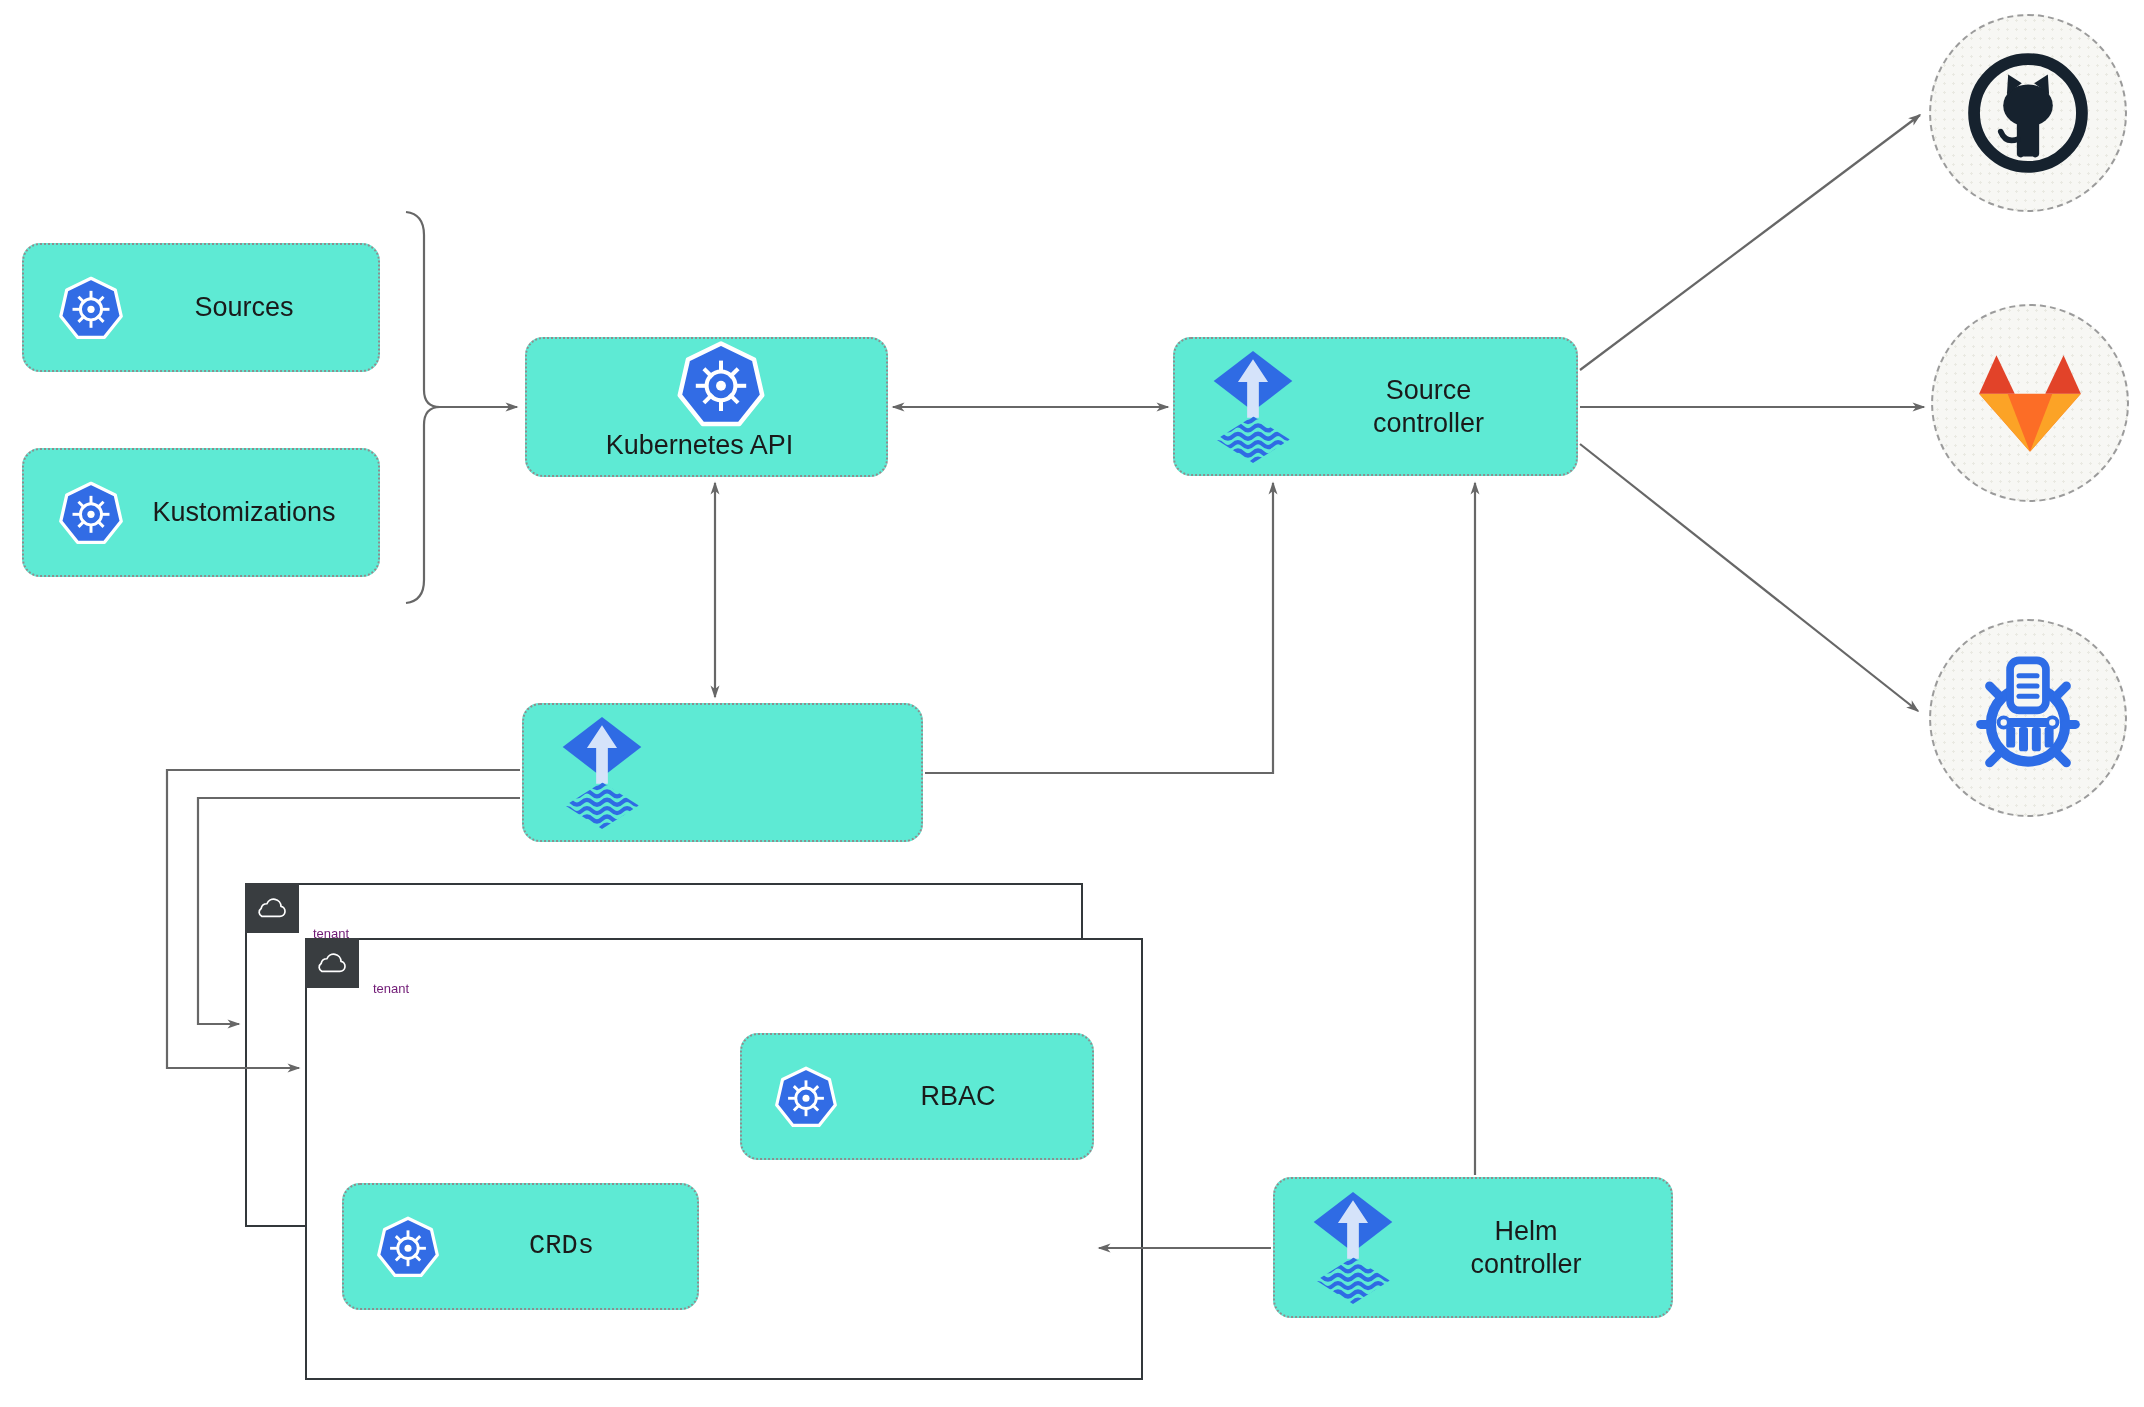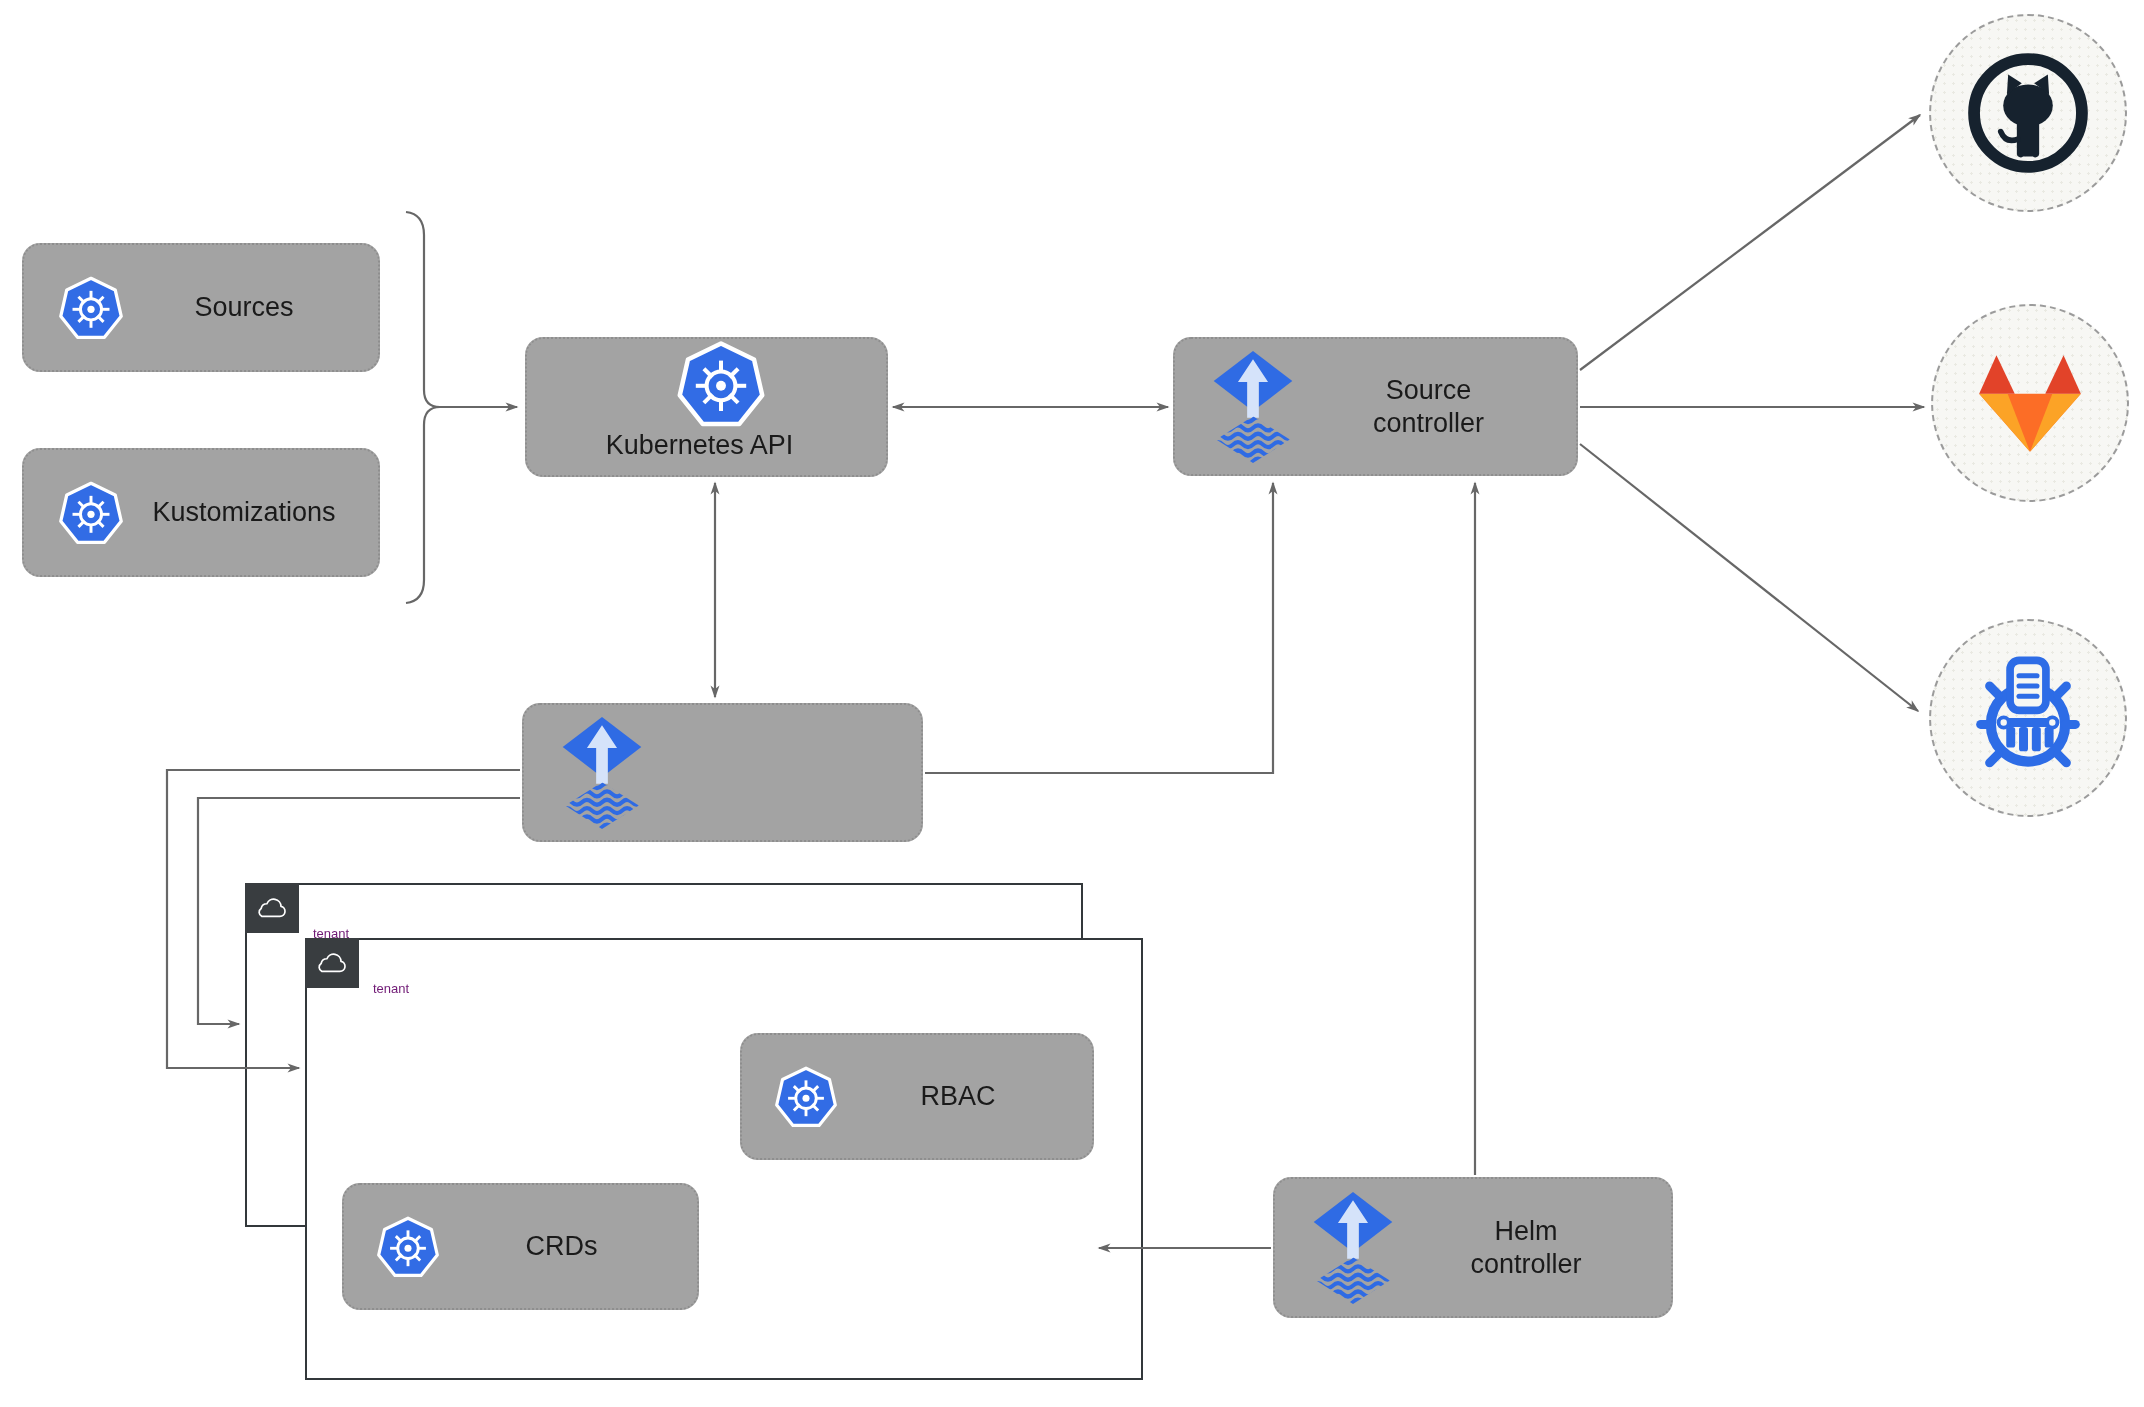--- a/index.html
+++ b/index.html
@@ -1,20 +1,20 @@
 <!DOCTYPE html>
 <html><head>
 <meta charset="utf-8">
 <style>
   html,body{margin:0;padding:0;background:#fff;}
   .stage{position:relative;width:2144px;height:1407px;background:#ffffff;
          font-family:"Liberation Sans",sans-serif;overflow:hidden;}
 
   
-  .node{position:absolute;box-sizing:border-box;background:#a3a3a3;
+  .node{position:absolute;box-sizing:border-box;background:#5eead4;
         border:2px dotted #8e8e8e;border-radius:18px;display:flex;
         align-items:center;color:#1a1a1a;font-size:27px;}
   .node .icon{flex:0 0 auto;display:flex;align-items:center;}
   .node .label{flex:1;text-align:center;padding-right:14px;line-height:1.22;}
   .label-narrow{display:inline-block;max-width:160px;}
 
   
   .tenant{position:absolute;box-sizing:border-box;background:#ffffff;
           border:2px solid #33383b;}
   .tenant-tab{position:absolute;left:-2px;top:-2px;width:54px;height:50px;
@@ -156,21 +156,21 @@
 
   <div class="node" style="left:740px;top:1033px;width:354px;height:127px;">
     <span class="icon" style="margin-left:32px;">
       <svg width="64" height="64">
           <use href="#sym-k8s"></use>
         </svg>
       </span>
     <span class="label">RBAC</span>
   </div>
 
-  <div class="node" style="left:342px;top:1183px;width:357px;height:127px;">
+  <div class="node" style="left:342px;top:1183px;width:357px;height:127px;font-family:Liberation Mono, monospace;">
     <span class="icon" style="margin-left:32px;">
       <svg width="64" height="64">
           <use href="#sym-k8s"></use>
         </svg>
       </span>
     <span class="label">CRDs</span>
   </div>
 
 
   <div class="node" style="left:22px;top:243px;width:358px;height:129px;">

